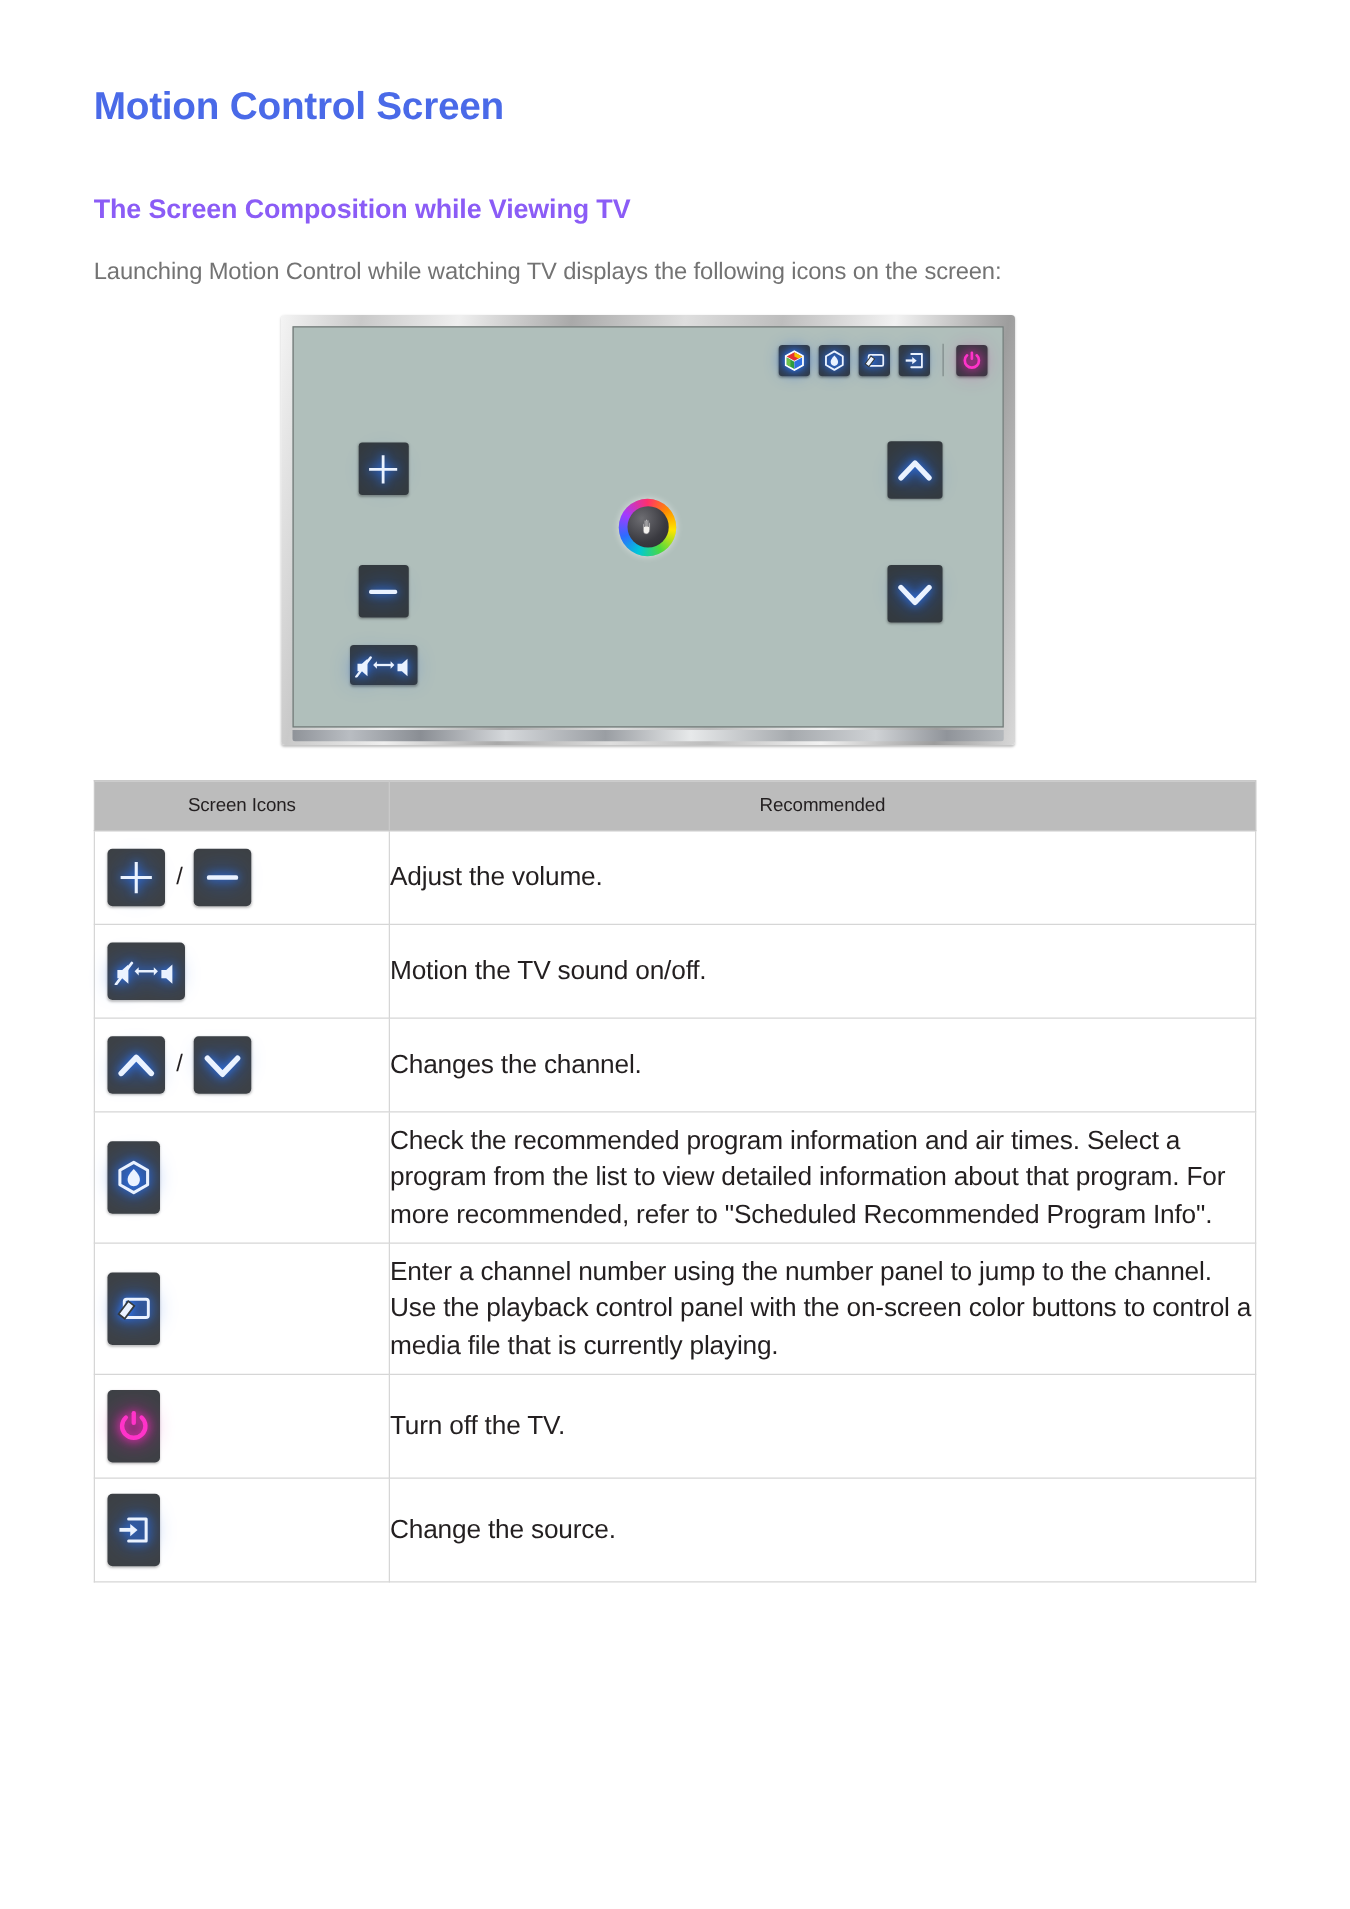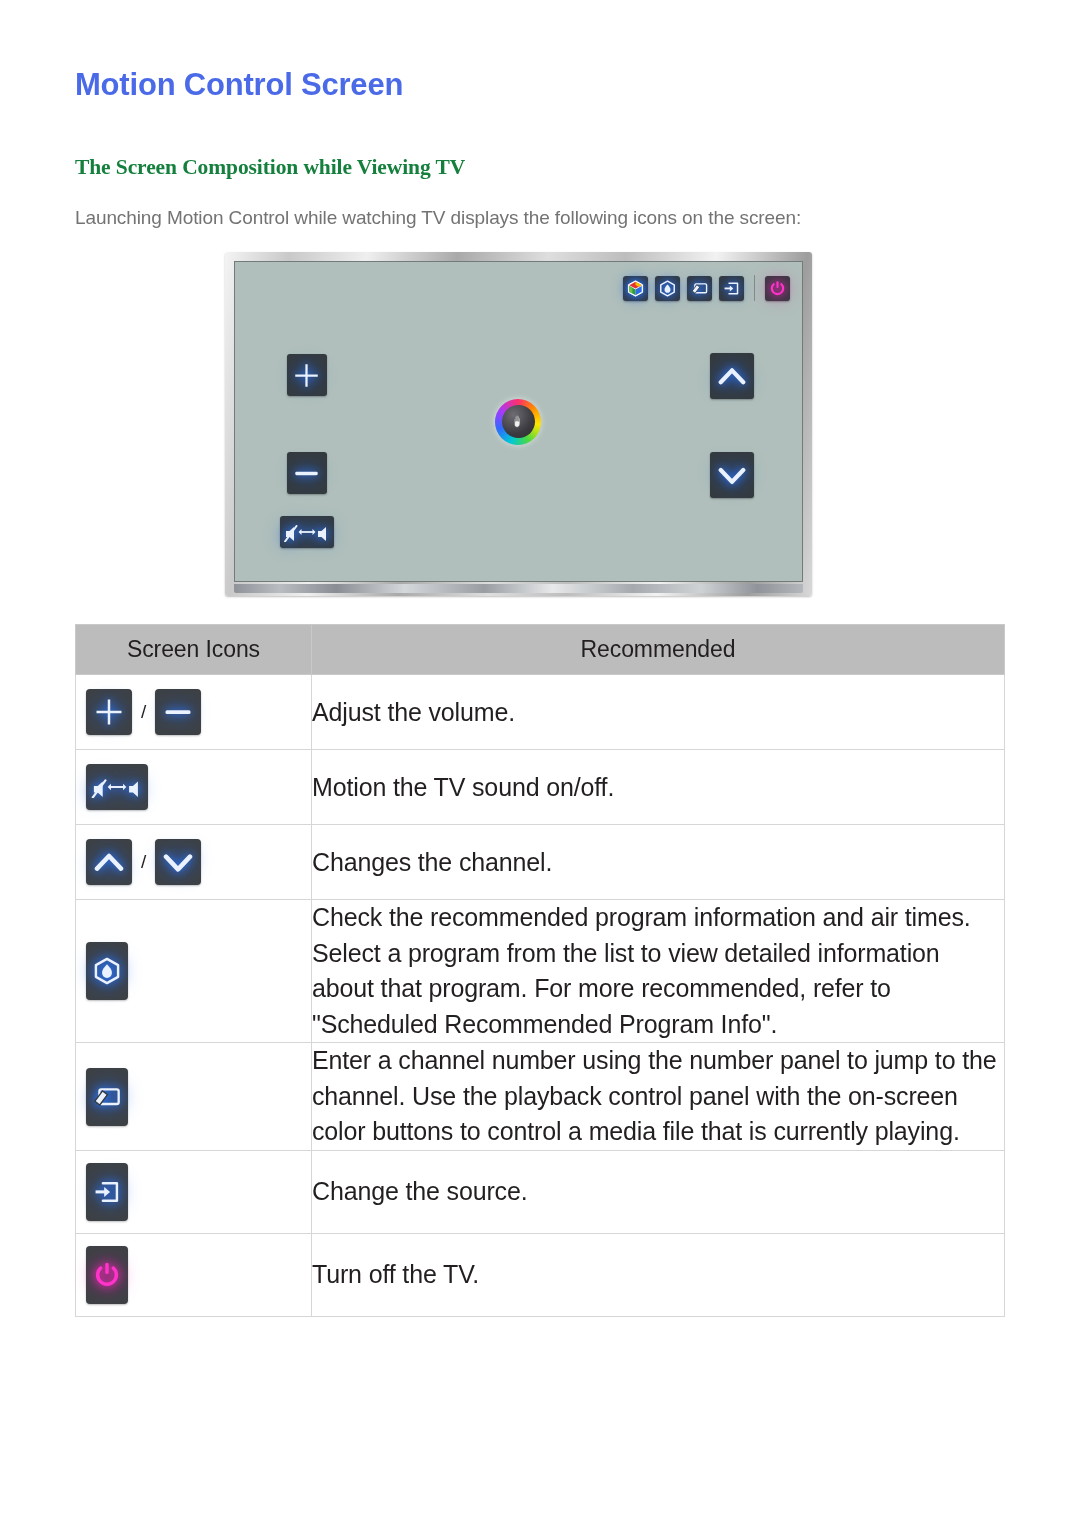--- a/index.html
+++ b/index.html
@@ -30,24 +30,23 @@
     font-weight: bold;
     color: #4a6ae8;
     letter-spacing: -0.2px;
     line-height: 1.1;
   }
   .section-title {
     margin: 0;
     padding-top: 54px;
     font-size: 21.5px;
     font-weight: bold;
-    color: #15803d;
+    color: #8b5cf6;
     letter-spacing: -0.1px;
     line-height: 1.1;
-    font-family: Liberation Serif, serif;
   }
   .intro-text {
     margin: 0;
     padding-top: 25px;
     font-size: 19px;
     color: #737373;
     line-height: 1.35;
     letter-spacing: -0.1px;
   }
 
@@ -179,21 +178,21 @@
   
   .icon-table {
     margin-top: 28px;
     width: 930px;
     border-collapse: collapse;
     table-layout: fixed;
   }
   .icon-table th {
     background: #bcbcbc;
     border: 1px solid #c9c9c9;
-    font-size: 23px;
+    font-size: 15px;
     font-weight: normal;
     color: #231f20;
     padding: 11px 0;
     text-align: center;
     letter-spacing: -0.1px;
   }
   .icon-table td {
     border: 1px solid #d6d6d6;
     vertical-align: middle;
     padding: 0;
@@ -205,21 +204,21 @@
     align-items: center;
     padding-left: 10px;
     gap: 8px;
   }
   .cell-icons .sep {
     font-size: 19px;
     color: #231f20;
     padding: 0 1px;
   }
   .cell-text {
-    font-size: 25px;
+    font-size: 21px;
     line-height: 1.42;
     color: #231f20;
     padding: 14px 22px 14px 16px;
     letter-spacing: -0.15px;
   }
 
   
   .tile {
     background: #3d4145;
     border-radius: 4px;
@@ -494,38 +493,38 @@
             </span>
           </div>
         </td>
         <td class="cell-text">Enter a channel number using the number panel to jump to the channel. Use the playback control panel with the on-screen color buttons to control a media file that is currently playing.</td>
       </tr>
 
       <tr class="row-mid">
         <td>
           <div class="cell-icons">
             <span class="tile tile-tall">
+              <svg width="28" height="28" viewBox="0 0 24 24" class="glow-pink">
+                  <use href="#sym-power"></use>
+                </svg>
+            </span>
+          </div>
+        </td>
+        <td class="cell-text">Turn off the TV.</td>
+      </tr>
+
+      <tr class="row-mid">
+        <td>
+          <div class="cell-icons">
+            <span class="tile tile-tall">
               <svg width="28" height="28" viewBox="0 0 24 24" class="glow-blue">
                   <use href="#sym-source"></use>
                 </svg>
             </span>
           </div>
         </td>
         <td class="cell-text">Change the source.</td>
       </tr>
 
-      <tr class="row-mid">
-        <td>
-          <div class="cell-icons">
-            <span class="tile tile-tall">
-              <svg width="28" height="28" viewBox="0 0 24 24" class="glow-pink">
-                  <use href="#sym-power"></use>
-                </svg>
-            </span>
-          </div>
-        </td>
-        <td class="cell-text">Turn off the TV.</td>
-      </tr>
-
     </tbody>
   </table>
 
 </div>
 
 </body></html>

